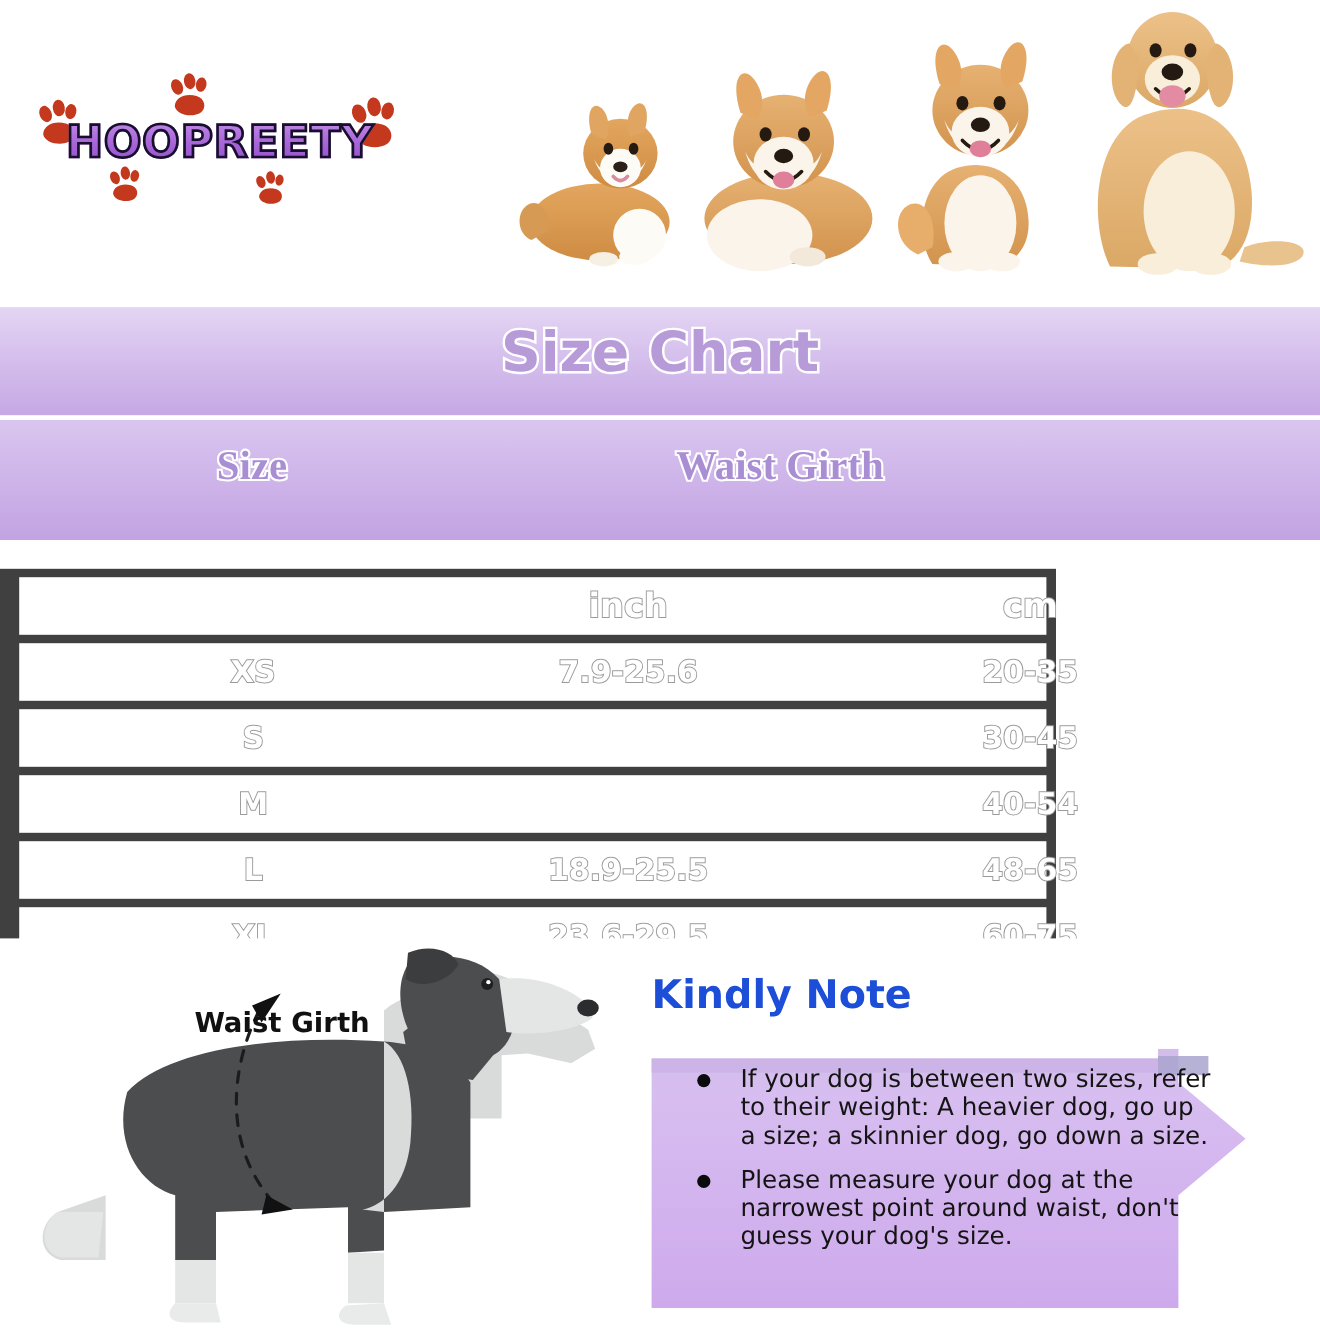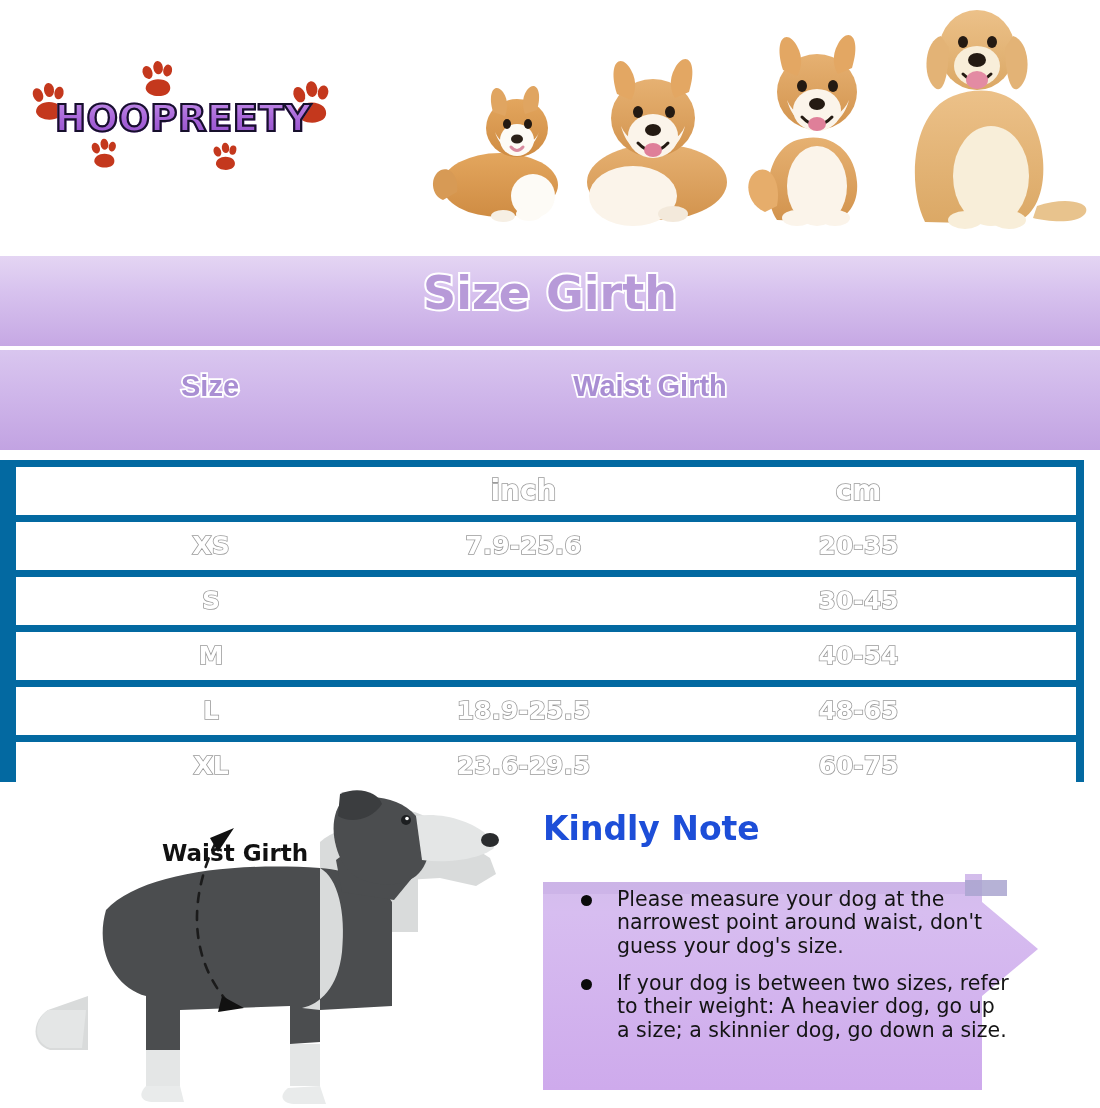--- a/index.html
+++ b/index.html
@@ -47,33 +47,33 @@
     paint-order:stroke fill;
   }
 
   
   .hdr-band{
     position:absolute;left:0;top:350px;width:1100px;height:100px;
     background:linear-gradient(180deg,#d9c6ef 0%,#cfb6ea 45%,#c2a3e2 100%);
   }
   .hdr-size,.hdr-waist{
     position:absolute;top:22px;
-    font-family:Liberation Sans, sans-serif;
-    font-weight:bold;font-size:29px;line-height:1;
+    font-family:Liberation Serif, serif;
+    font-weight:bold;font-size:34px;line-height:1;
     color:#a98ed3;
     -webkit-text-stroke:3.5px #ffffff;
     paint-order:stroke fill;
   }
   .hdr-size{left:120px;width:180px;text-align:center;}
   .hdr-waist{left:470px;width:360px;text-align:center;}
 
   
   .tbl{
-    position:absolute;left:0;top:460px;width:1084px;height:325px;
-    background:#0369a1;
+    position:absolute;left:0;top:474px;width:880px;height:325px;
+    background:#404040;
     padding:0;
     box-sizing:border-box;
   }
   .row{
     position:relative;
     height:48px;
     margin:0 8px 7px 16px;
     background:#ffffff;
   }
   .row:first-child{margin-top:7px;}
@@ -271,21 +271,21 @@
         <path d="M538 74 q14 14 28 0" stroke="#241a12" stroke-width="3" fill="none" stroke-linecap="round"></path>
         <ellipse cx="552" cy="80" rx="11" ry="9" fill="#e38ba3"></ellipse>
         <ellipse cx="540" cy="220" rx="17" ry="9" fill="#f8eed9"></ellipse>
         <ellipse cx="584" cy="220" rx="17" ry="9" fill="#f8eed9"></ellipse>
       </g>
     </svg>
   </div>
 </div>
 
 <div class="banner">
-  <div class="banner-title">Size Girth</div>
+  <div class="banner-title">Size Chart</div>
 </div>
 
 <div class="hdr-band">
   <div class="hdr-size">Size</div>
   <div class="hdr-waist">Waist Girth</div>
 </div>
 
 <div class="tbl">
 
   <div class="row unit-row">
@@ -374,22 +374,22 @@
           </linearGradient>
         </defs>
         <path d="M8 8 H430 V0 H447 V28 L503 75 L447 122 V216 H8 Z" fill="url(#noteGrad)"></path>
         <rect x="8" y="8" width="422" height="12" fill="#c9b2e6" opacity="0.75"></rect>
         <rect x="430" y="6" width="42" height="16" fill="#a9a5cf" opacity="0.85"></rect>
       </svg>
 
       <div class="note-content">
         <div class="note-item">
           <span class="bullet"></span>
-          <span>Please measure your dog at the narrowest point around waist, don't guess your dog's size.</span>
+          <span>If your dog is between two sizes, refer to their weight: A heavier dog, go up a size; a skinnier dog, go down a size.</span>
         </div>
         <div class="note-item">
           <span class="bullet"></span>
-          <span>If your dog is between two sizes, refer to their weight: A heavier dog, go up a size; a skinnier dog, go down a size.</span>
+          <span>Please measure your dog at the narrowest point around waist, don't guess your dog's size.</span>
         </div>
       </div>
     </div>
   </div>
 </div>
 
 </body></html>

